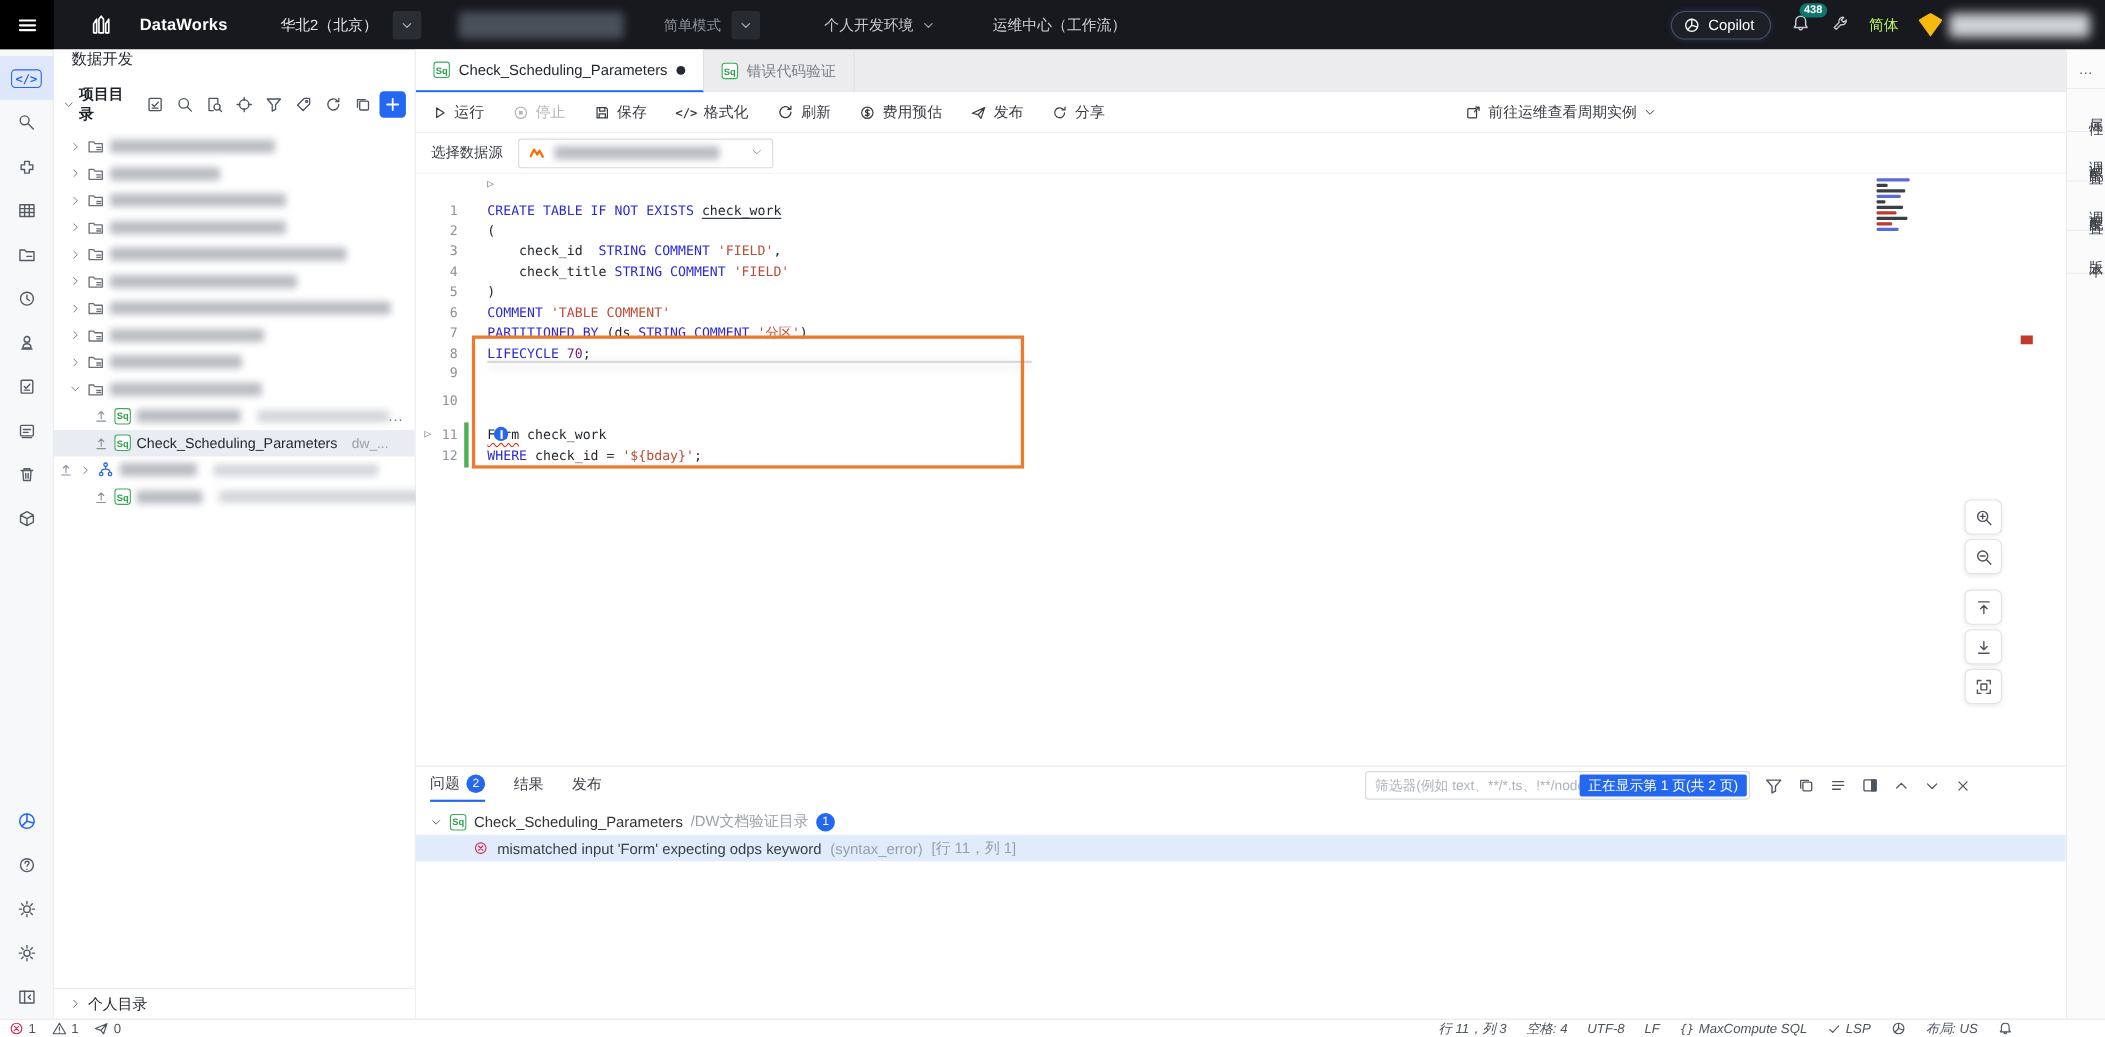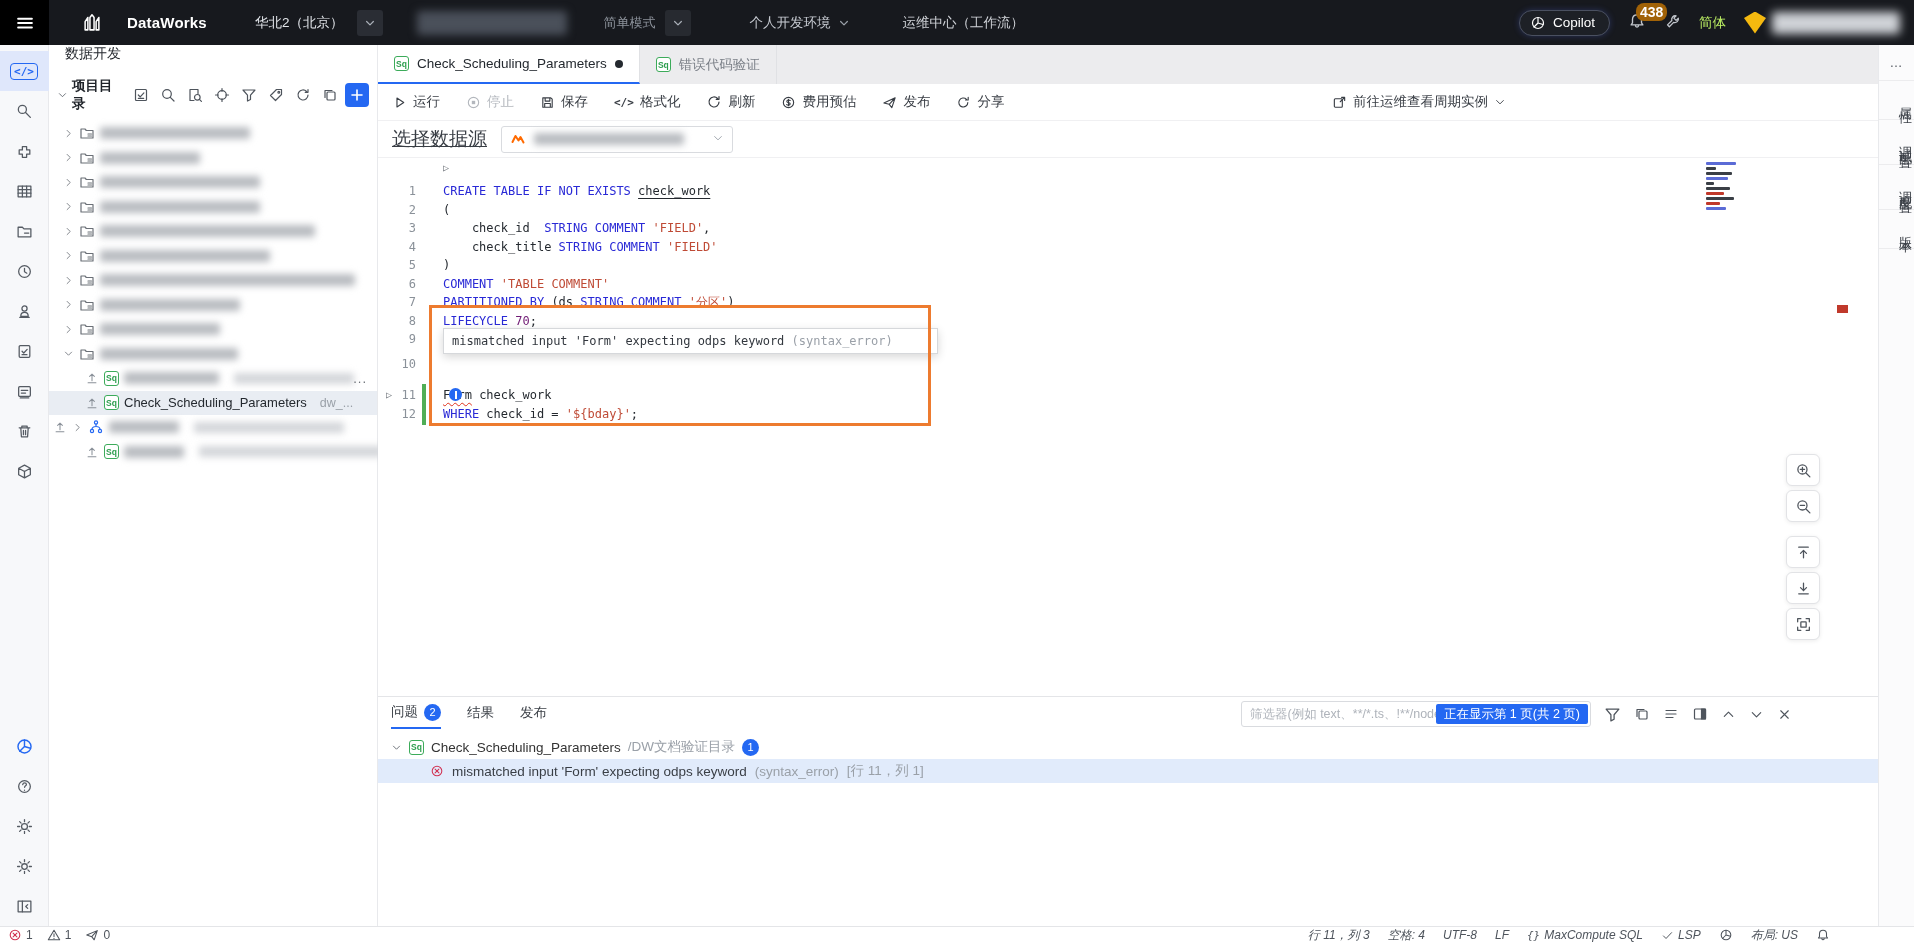--- a/index.html
+++ b/index.html
@@ -22,21 +22,21 @@
   .tb-mode { display:flex; align-items:center; gap:6px; margin-left:36px; color:#8d939c; font-size:13px; }
   .tb-mode .tb-chevbox { background:#272a30; }
   .tb-env { display:flex; align-items:center; gap:8px; margin-left:58px; color:#c6cad1; font-size:13.5px; }
   .tb-env svg { stroke:#9aa0a8; }
   .tb-ops { margin-left:52px; color:#d0d3d8; font-size:13.5px; }
   .tb-right { margin-left:auto; display:flex; align-items:center; gap:18px; padding-right:14px; }
   .copilot-pill { display:flex; align-items:center; gap:7px; border:1px solid #4a5閣0; border:1px solid #4a5060; border-radius:14px; padding:4px 14px 4px 10px; color:#fff; font-size:13.5px; cursor:pointer; background:#1d2026; box-shadow:0 0 6px rgba(90,120,255,.25); }
   .copilot-pill svg { stroke:#fff; }
   .tb-bell { position:relative; cursor:pointer; }
   .tb-bell svg, .tb-wrench svg { stroke:#c3c7ce; }
-  .tb-badge { position:absolute; top:-9px; left:8px; background:#a16207; color:#fff; font-size:14px; border-radius:8px; padding:1px 4px; font-weight:bold; }
+  .tb-badge { position:absolute; top:-9px; left:8px; background:#0f766e; color:#fff; font-size:10px; border-radius:8px; padding:1px 4px; font-weight:bold; }
   .tb-lang { color:#bef264; font-size:13.5px; cursor:pointer; }
   .tb-user { display:flex; align-items:center; gap:6px; }
   .tb-gem { width:22px; height:22px; background:#f5b90f; border-radius:5px; transform:rotate(0deg); display:flex; align-items:center; justify-content:center; color:#fff; font-weight:bold; font-size:12px; clip-path:polygon(50% 0,100% 30%,50% 100%,0 30%); }
   .blurchip-light { height:22px; border-radius:3px; background:#cfd2d7; filter:blur(5px); }
 
   
   .bodyrow { position:absolute; left:0; top:45px; width:1914px; height:881px; display:flex; }
 
   
   .rail { width:49px; background:#f7f8fa; border-right:1px solid #e8e9ec; display:flex; flex-direction:column; align-items:center; padding-top:6px; }
@@ -77,21 +77,21 @@
   .tab.active { background:#fff; color:#24292f; border-bottom:2px solid #2468f2; }
   .dirty-dot { width:8px; height:8px; border-radius:50%; background:#24292f; }
   .toolbar { height:37px; background:#fff; border-bottom:1px solid #f0f0f2; display:flex; align-items:center; padding-left:14px; gap:26px; position:relative; }
   .tbtn { display:flex; align-items:center; gap:6px; font-size:13.5px; color:#383d44; cursor:pointer; }
   .tbtn svg { stroke:#383d44; }
   .tbtn.disabled { color:#b3b7bd; cursor:default; }
   .tbtn.disabled svg { stroke:#b3b7bd; }
   .tb-right-link { position:absolute; right:372px; display:flex; align-items:center; gap:6px; color:#383d44; font-size:13.5px; cursor:pointer; }
   .tb-right-link svg { stroke:#383d44; }
   .dsrow { height:37px; background:#fff; border-bottom:1px solid #f0f0f2; display:flex; align-items:center; padding-left:14px; gap:14px; }
-  .ds-label { font-size:19px; color:#383d44;text-decoration:underline; }
+  .ds-label { font-size:13px; color:#383d44; }
   .ds-select { width:232px; height:27px; border:1px solid #d9dbdf; border-radius:3px; display:flex; align-items:center; padding:0 8px; gap:8px; cursor:pointer; background:#fff; }
   .ds-select svg { flex:none; }
   .ds-chev { margin-left:auto; }
   .ds-chev svg { stroke:#9aa0a8; }
 
   
   .editor { flex:1; position:relative; background:#fff; overflow:hidden; font-family:"DejaVu Sans Mono", monospace; font-size:12px; }
   .gutter-num { position:absolute; left:0; width:38px; text-align:right; color:#8a9199; font-size:12px; line-height:18.5px; }
   .gutter-run { position:absolute; left:8px; color:#6b7077; font-size:10px; line-height:18.5px; cursor:pointer; }
   .code-line { position:absolute; left:65px; white-space:pre; line-height:18.5px; color:#24292f; }
@@ -500,20 +500,26 @@
           </div>
           <div class="trow" style="padding-left: 36px;">
             <svg class="ic" width="14" height="14" viewBox="0 0 16 16" style="stroke:#8a9199;">
               <path d="M3.5 13.5h9M8 3.5V11M5.3 6.2L8 3.5l2.7 2.7"></path>
             </svg>
             <span class="sqbadge">Sq</span>
             <span class="tname-blur" style="width:60px;"></span>
             <span class="tsuffix-blur" style="width:185px;"></span>
           </div>
         </div>
+      <div class="sb-personal">
+        <svg class="ic" width="11" height="11" viewBox="0 0 16 16" style="stroke:#555b63;">
+            <path d="M6 3.5L10.5 8 6 12.5"></path>
+          </svg>
+        <span>个人目录</span>
+      </div>
     </div>
 
     <div class="main">
       <div class="tabbar" id="tabbar">
           <div class="tab active">
             <span class="sqbadge">Sq</span>
             <span>Check_Scheduling_Parameters</span>
             <span class="dirty-dot"></span>
           </div>
           <div class="tab">
@@ -593,23 +599,20 @@
               </svg></span>
         </div>
       </div>
 
       <div class="editor" id="editor">
         <div class="run-cell">▷</div>
         <div class="orange-box" style="left:51px; top:147px; width:502px; height:121px;"></div>
         <div class="green-bar" style="top:226px; height:41px;"></div>
 
         <div class="err-tooltip" style="top:170px;">
-          <div class="err-tip-row1">
-            <span>mismatched input 'Form' expecting odps keyword </span><span class="err-tip-code">(syntax_error)</span>
-          </div>
         </div>
 
         <div class="cursor-bubble" style="left:71px; top:230px;"></div>
         <div class="minimap" id="minimap">
             <div class="mrow" style="width: 30px; background: rgb(91, 107, 214);"></div>
             <div class="mrow" style="width: 10px; background: rgb(58, 63, 70);"></div>
             <div class="mrow" style="width: 26px; background: rgb(58, 63, 70);"></div>
             <div class="mrow" style="width: 22px; background: rgb(91, 107, 214);"></div>
             <div class="mrow" style="width: 8px; background: rgb(58, 63, 70);"></div>
             <div class="mrow" style="width: 24px; background: rgb(58, 63, 70);"></div>

